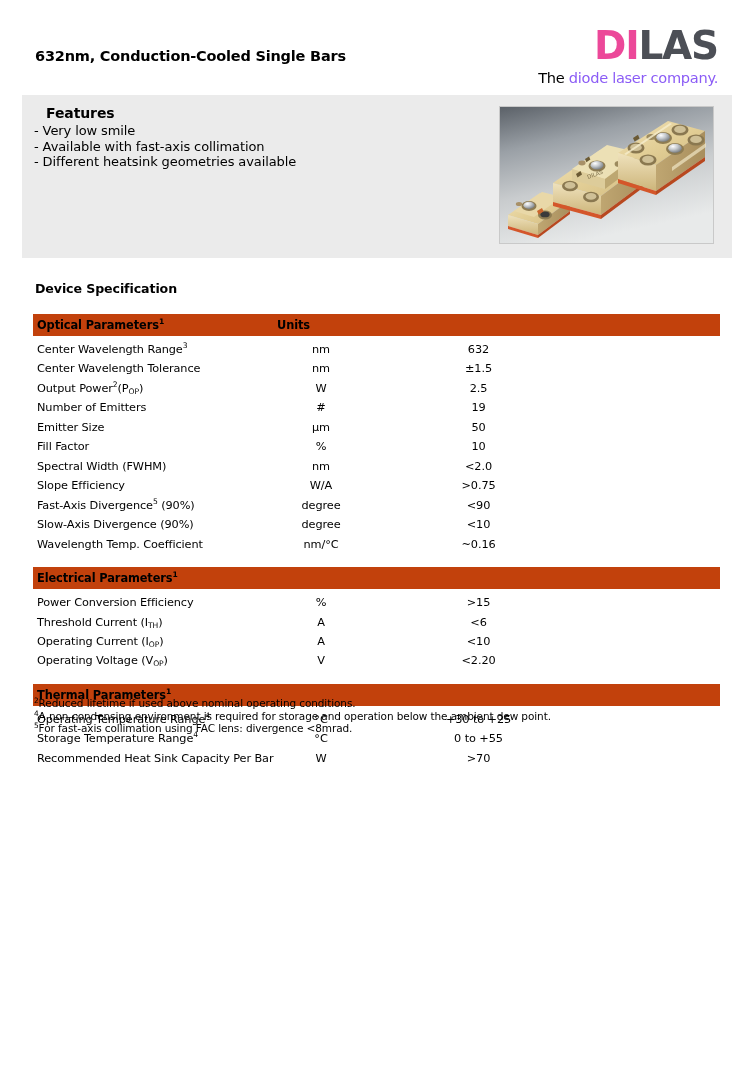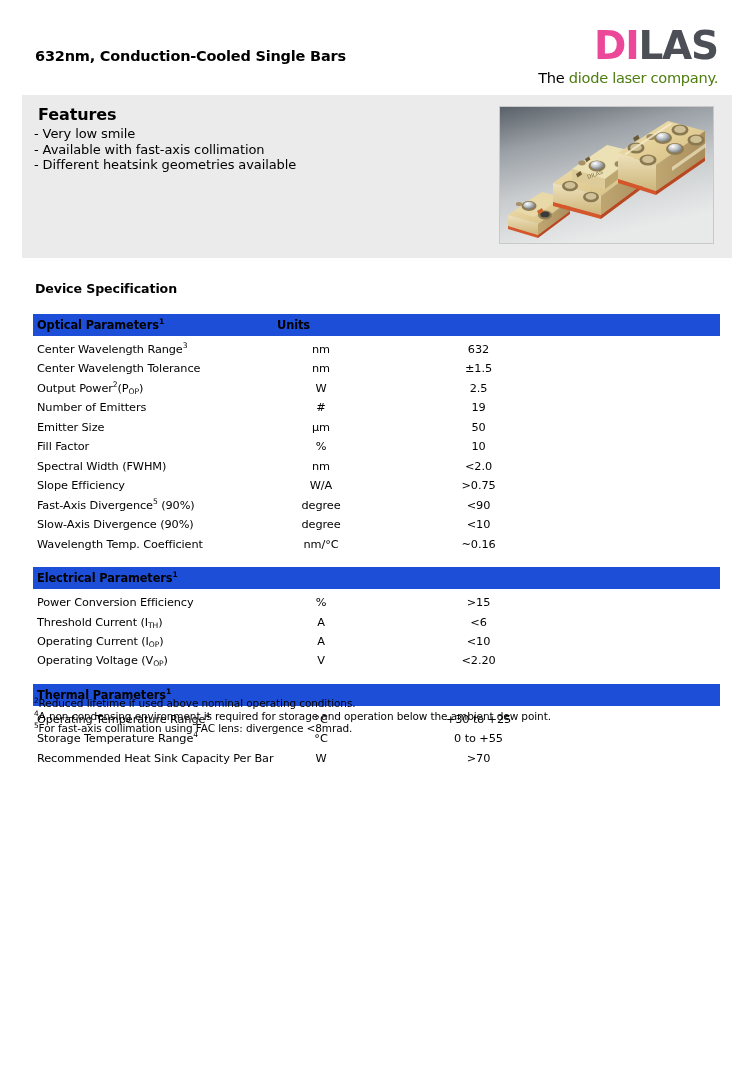--- a/index.html
+++ b/index.html
@@ -48,40 +48,40 @@
   }
   .logo-di { color: #ec4899; }
   .logo-las { color: #4c4f56; }
   .logo-tag {
     font-size: 14.6px;
     letter-spacing: -0.3px;
     margin-top: 5px;
     white-space: nowrap;
   }
   .tag-the { color: #000000; }
-  .tag-rest { color: #4d7c0f; }
+  .tag-rest { color: #8b5cf6; }
 
   
   .features-band {
     position: absolute;
     left: 22px;
     top: 95px;
     width: 710px;
     height: 163px;
     background: #ebebeb;
   }
   .features-inner {
     position: absolute;
     left: 12px;
     top: 10px;
   }
   .features-title {
-    font-size: 16px;
+    font-size: 14px;
     font-weight: bold;
-    margin: 0 0 2px 4px;
+    margin: 0 0 2px 12px;
     letter-spacing: -0.1px;
   }
   .feature-line {
     font-size: 13px;
     line-height: 15.5px;
     letter-spacing: -0.1px;
     white-space: nowrap;
   }
 
   
@@ -119,21 +119,21 @@
     border-collapse: collapse;
     table-layout: fixed;
   }
   table.spec + table.spec { margin-top: 13px; }
 
   table.spec col.c-param { width: 244px; }
   table.spec col.c-units { width: 110px; }
   table.spec col.c-value { width: 333px; }
 
   tr.hdr td {
-    background: #1d4ed8;
+    background: #c2410c;
     font-size: 11.4px;
     font-weight: bold;
     padding: 4px 0 4px 0;
     letter-spacing: -0.1px;
   }
   tr.hdr td.p { padding-left: 4px; }
   tr.hdr td.u { text-align: left; padding-left: 0; }
 
   tr.row td {
     font-size: 11.3px;

